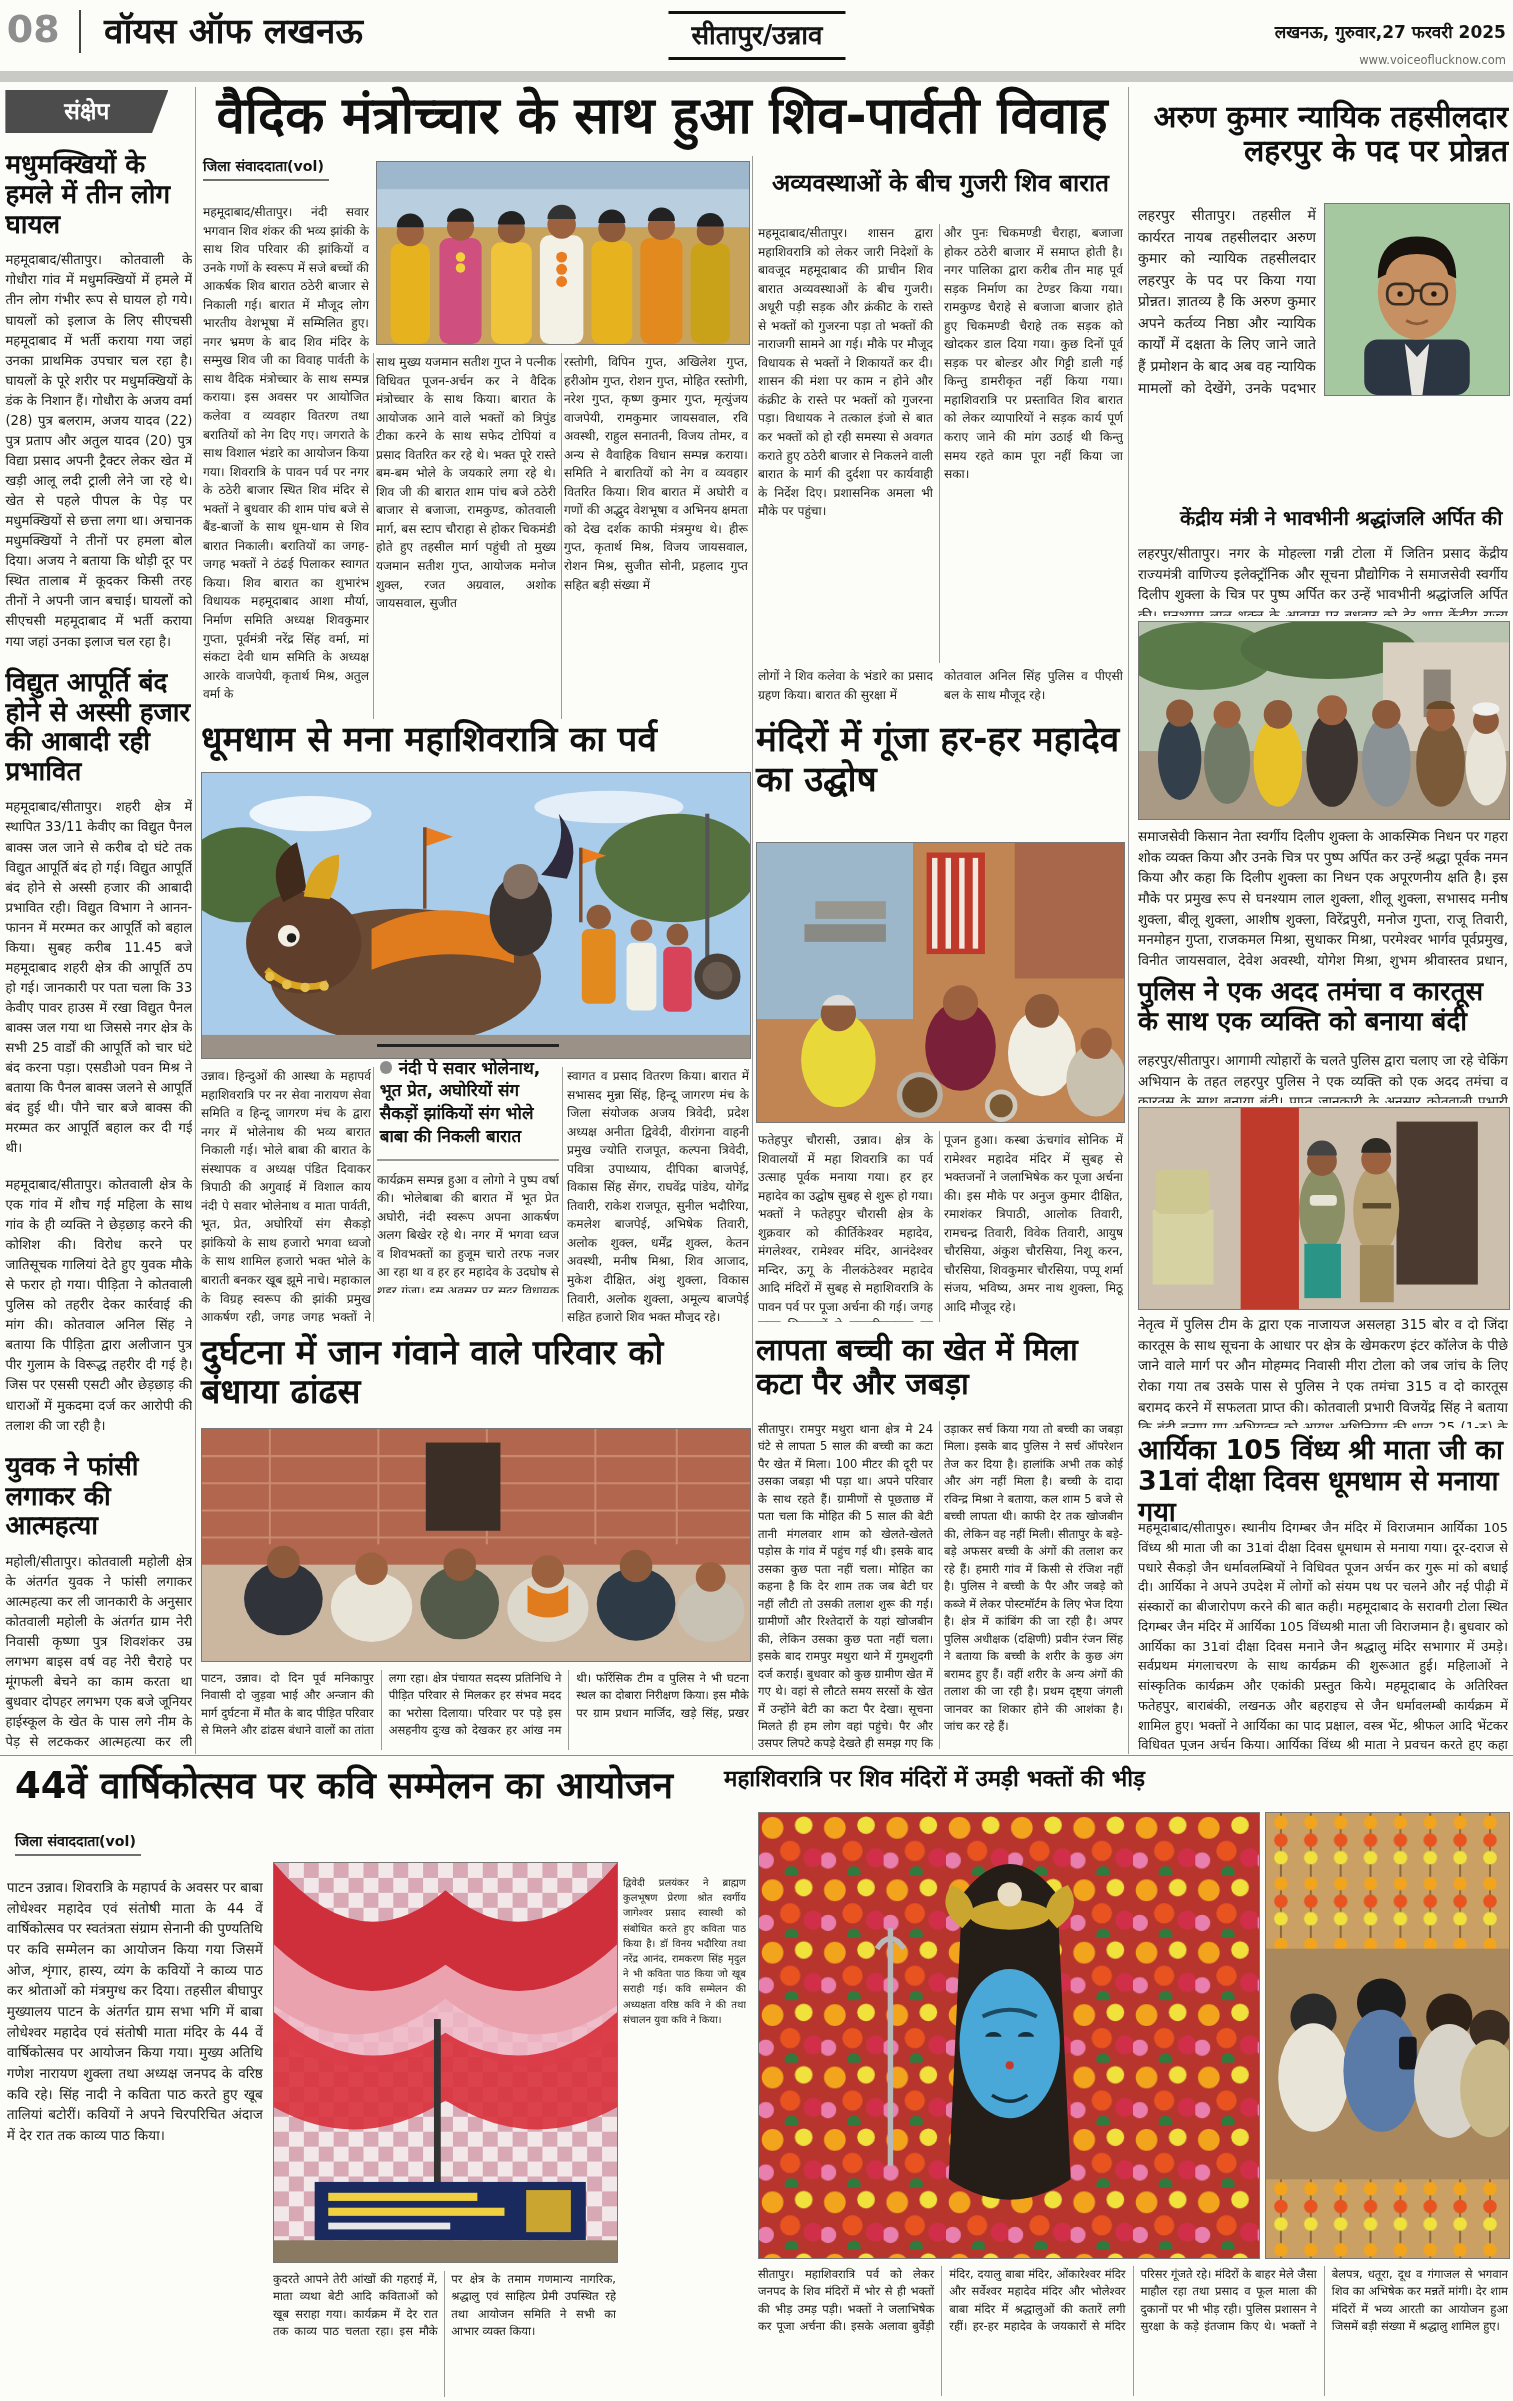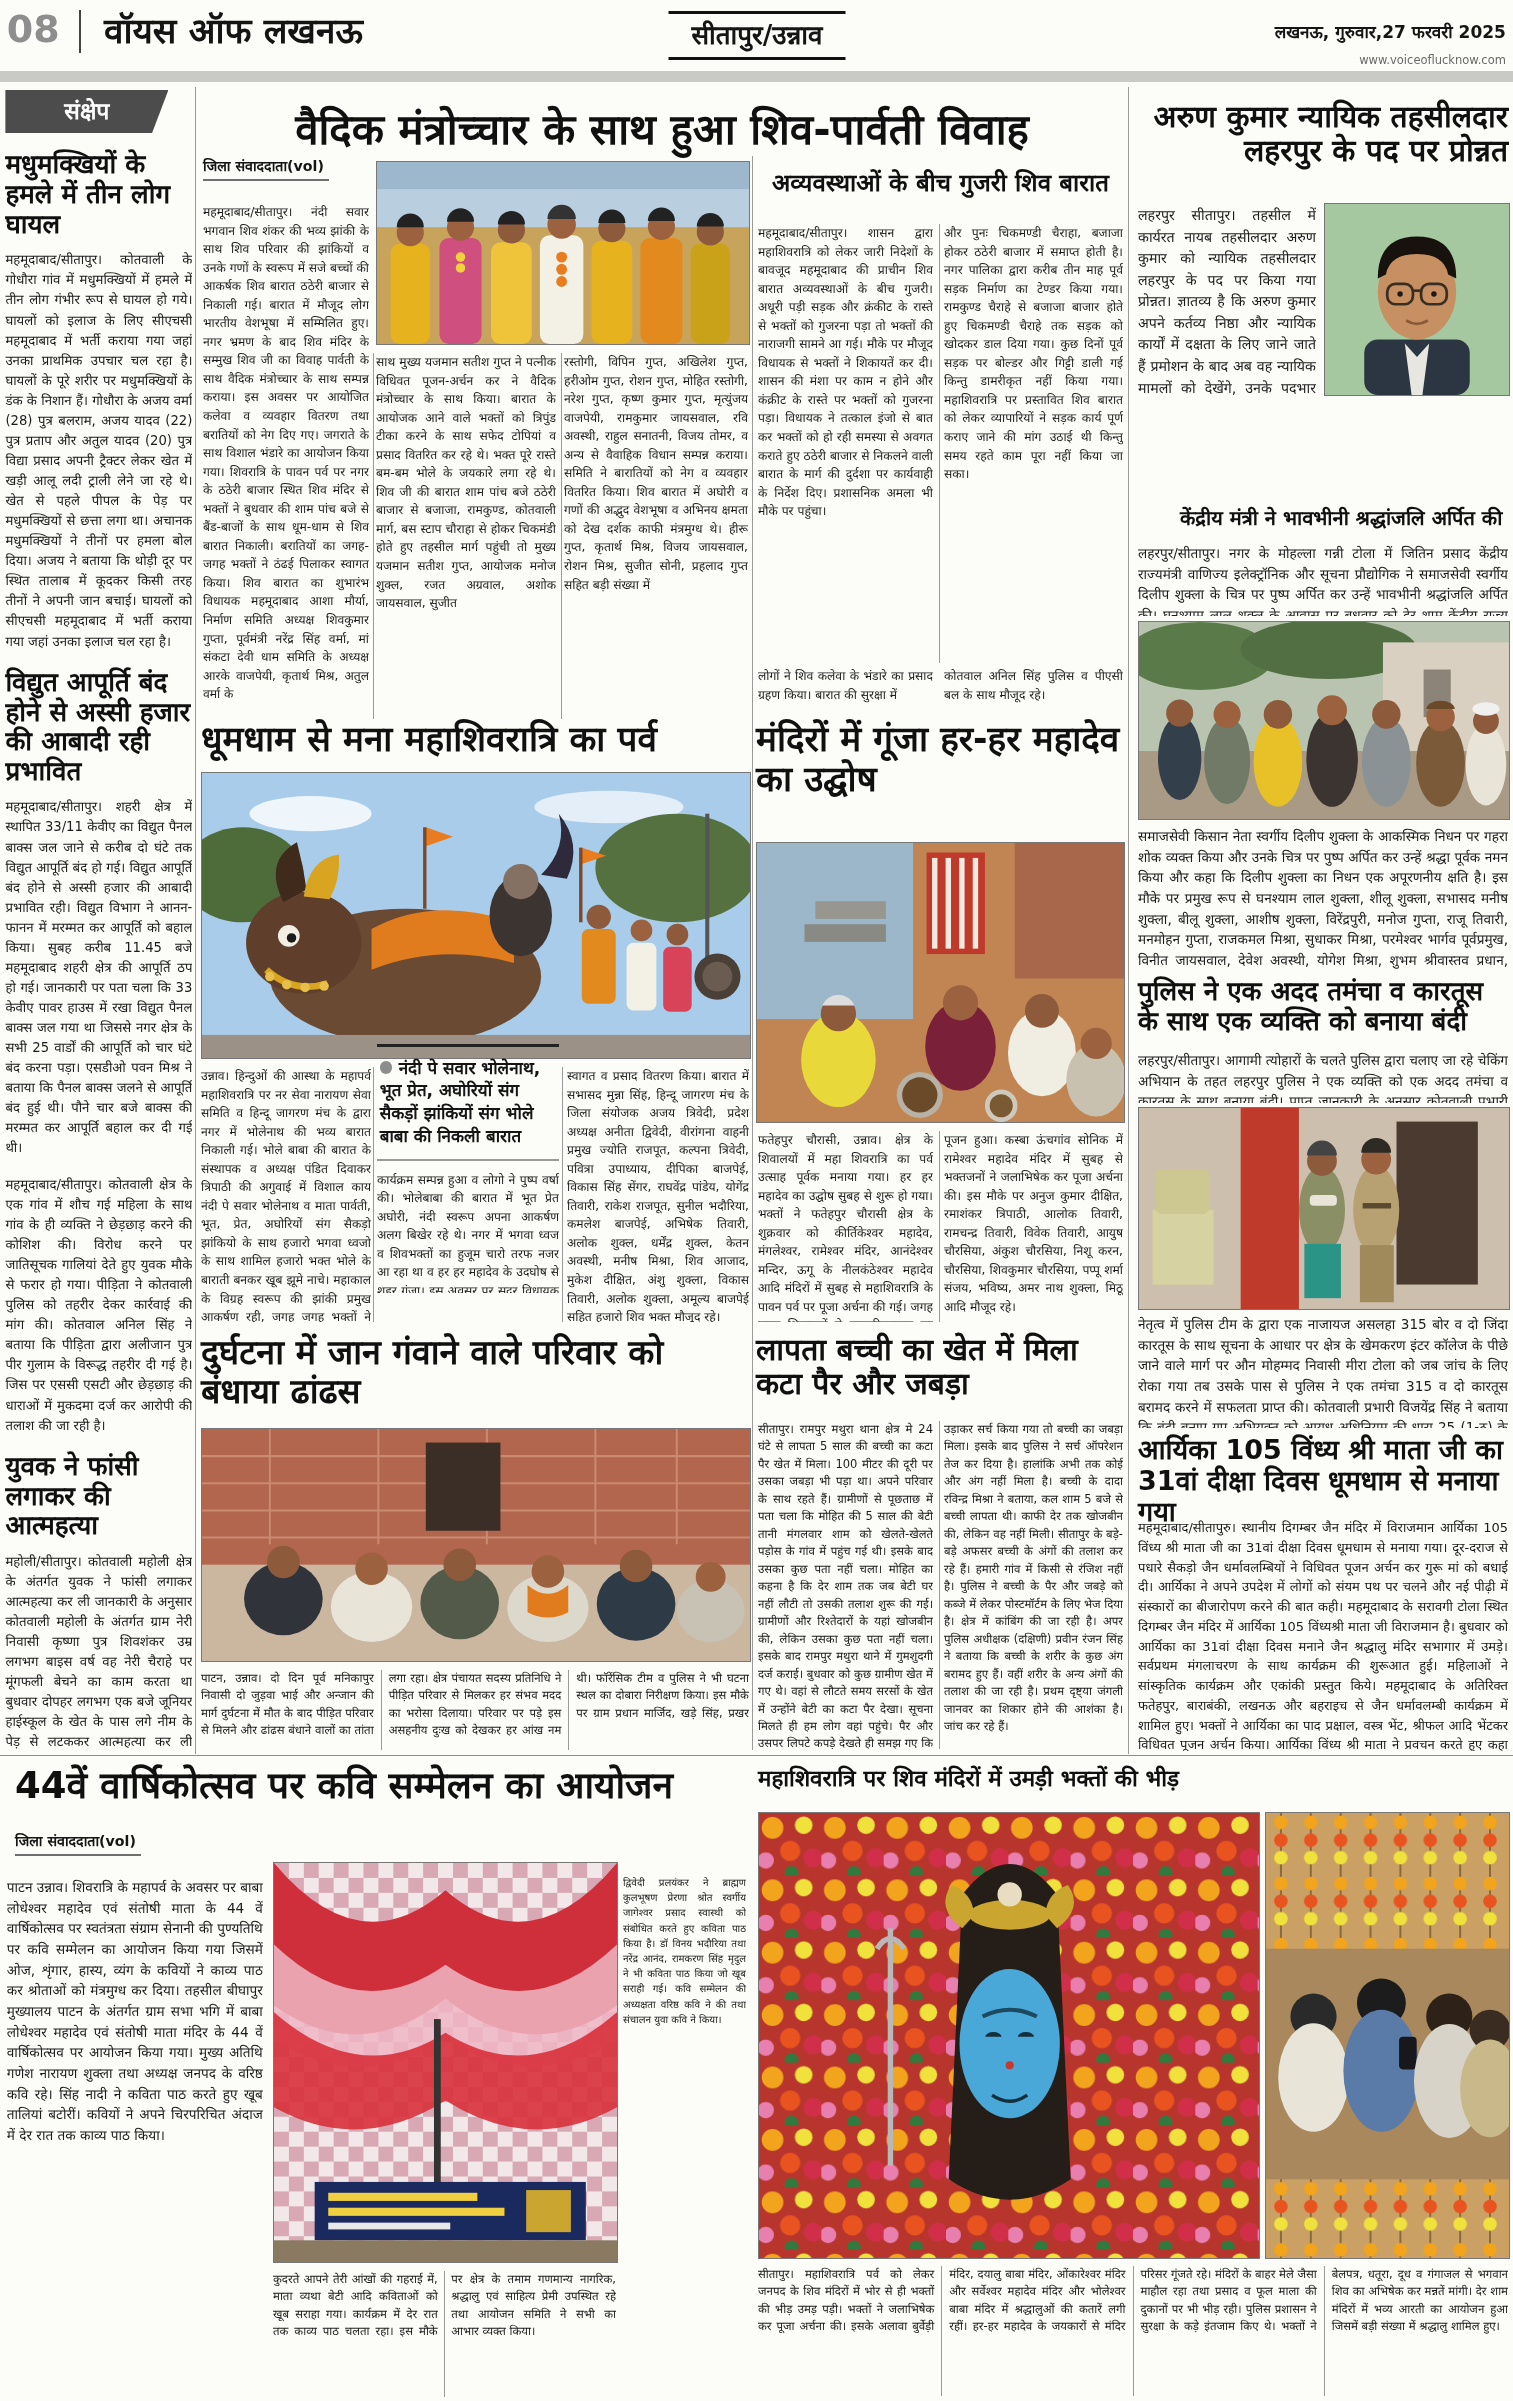--- a/index.html
+++ b/index.html
@@ -54,21 +54,21 @@
     </div>
     <div style="margin-top:16.3px;">
       <div class="body-text" style="font-size:13.2px;margin-top:11px;">महमूदाबाद/सीतापुर। कोतवाली क्षेत्र के एक गांव में शौच गई महिला के साथ गांव के ही व्यक्ति ने छेड़छाड़ करने की कोशिश की। विरोध करने पर जातिसूचक गालियां देते हुए युवक मौके से फरार हो गया। पीड़िता ने कोतवाली पुलिस को तहरीर देकर कार्रवाई की मांग की। कोतवाल अनिल सिंह ने बताया कि पीड़िता द्वारा अलीजान पुत्र पीर गुलाम के विरूद्ध तहरीर दी गई है। जिस पर एससी एसटी और छेड़छाड़ की धाराओं में मुकदमा दर्ज कर आरोपी की तलाश की जा रही है।</div>
     </div>
     <div style="margin-top:16.3px;">
       <div class="hl" style="font-size:26px;">युवक ने फांसी लगाकर की आत्महत्या</div>
       <div class="body-text" style="font-size:13.2px;margin-top:11px;">महोली/सीतापुर। कोतवाली महोली क्षेत्र के अंतर्गत युवक ने फांसी लगाकर आत्महत्या कर ली जानकारी के अनुसार कोतवाली महोली के अंतर्गत ग्राम नेरी निवासी कृष्णा पुत्र शिवशंकर उम्र लगभग बाइस वर्ष वह नेरी चैराहे पर मूंगफली बेचने का काम करता था बुधवार दोपहर लगभग एक बजे जूनियर हाईस्कूल के खेत के पास लगे नीम के पेड़ से लटककर आत्महत्या कर ली परिजनों को जानकारी होने पर घर में कोहराम मच गया परिजनों द्वारा घटना की जानकारी कोतवाली महोली पुलिस को दी गयी वहीं चैकी क्षेत्र की पुलिस व फॉरेंसिक टीम ने मौके पर पहुंच जांच पड़ताल कर शव को पीएम के लिए जिला मुख्यालय भेज दिया है।</div>
     </div>
   </div>
 
-  <div class="abs hl" style="left:201px;top:87px;width:922px;font-size:42px;text-align:center;white-space:nowrap;margin-top:19px;">वैदिक मंत्रोच्चार के साथ हुआ शिव-पार्वती विवाह</div>
+  <div class="abs hl" style="left:201px;top:87px;width:922px;font-size:51px;text-align:center;white-space:nowrap;">वैदिक मंत्रोच्चार के साथ हुआ शिव-पार्वती विवाह</div>
   <div class="abs" style="left:203px;top:155px;">
     <span class="byline">जिला संवाददाता(vol)</span>
   </div>
 
   <div class="photo" style="left:376px;top:161px;width:372px;height:182px;">
     <svg viewBox="0 0 548 268" preserveAspectRatio="none">
       <rect width="548" height="268" fill="#b9cfdf"></rect>
       <rect y="96" width="548" height="172" fill="#c8a35c"></rect>
       <rect x="0" y="0" width="548" height="40" fill="#9db8cc"></rect>
       <g>
@@ -349,21 +349,21 @@
       <rect x="80" y="486" width="220" height="12" fill="#f0d040"></rect>
         <rect x="80" y="508" width="260" height="12" fill="#f0d040"></rect>
         <rect x="80" y="530" width="180" height="10" fill="#e8e8e8"></rect>
       <rect x="372" y="482" width="66" height="62" fill="#caa52f"></rect>
       <rect y="556" width="506" height="32" fill="#8a7a62"></rect>
     </svg>
   </div>
   <div class="abs body-text" style="left:623px;top:1831px;width:123px;height:567px;font-size:10px;margin-top:44px;">द्विवेदी प्रलयंकर ने ब्राह्मण कुलभूषण प्रेरणा श्रोत स्वर्गीय जागेश्वर प्रसाद स्वास्थी को संबोधित करते हुए कविता पाठ किया है। डॉ विनय भदौरिया तथा नरेंद्र आनंद, रामकरण सिंह मृदुल ने भी कविता पाठ किया जो खूब सराही गई। कवि सम्मेलन की अध्यक्षता वरिष्ठ कवि ने की तथा संचालन युवा कवि ने किया।</div>
   <div class="abs body-text" style="left:273px;top:2271px;width:343px;height:126px;font-size:11.5px;column-count:2;column-gap:13.6px;column-rule:0.7px solid #9a9a9a;">कुदरते आपने तेरी आंखों की गहराई में, माता व्यथा बेटी आदि कविताओं को खूब सराहा गया। कार्यक्रम में देर रात तक काव्य पाठ चलता रहा। इस मौके पर क्षेत्र के तमाम गणमान्य नागरिक, श्रद्धालु एवं साहित्य प्रेमी उपस्थित रहे तथा आयोजन समिति ने सभी का आभार व्यक्त किया।</div>
 
-  <div class="abs hl" style="left:758px;top:1766px;width:482px;font-size:22.4px;white-space:nowrap;">महाशिवरात्रि पर शिव मंदिरों में उमड़ी भक्तों की भीड़</div>
+  <div class="abs hl" style="left:724px;top:1766px;width:482px;font-size:22.4px;white-space:nowrap;">महाशिवरात्रि पर शिव मंदिरों में उमड़ी भक्तों की भीड़</div>
 
   <div class="photo" style="left:758px;top:1812px;width:500px;height:445px;">
     <svg viewBox="0 0 738 656" preserveAspectRatio="none">
       <defs>
         <pattern id="flw" width="92" height="92" patternUnits="userSpaceOnUse">
           <rect width="92" height="92" fill="#b8352e"></rect>
           <circle cx="20" cy="22" r="16" fill="#f2a41c"></circle>
             <circle cx="66" cy="18" r="13" fill="#f0e13c"></circle>
           <circle cx="46" cy="56" r="15" fill="#e8531f"></circle>
             <circle cx="10" cy="70" r="12" fill="#e87fae"></circle>

